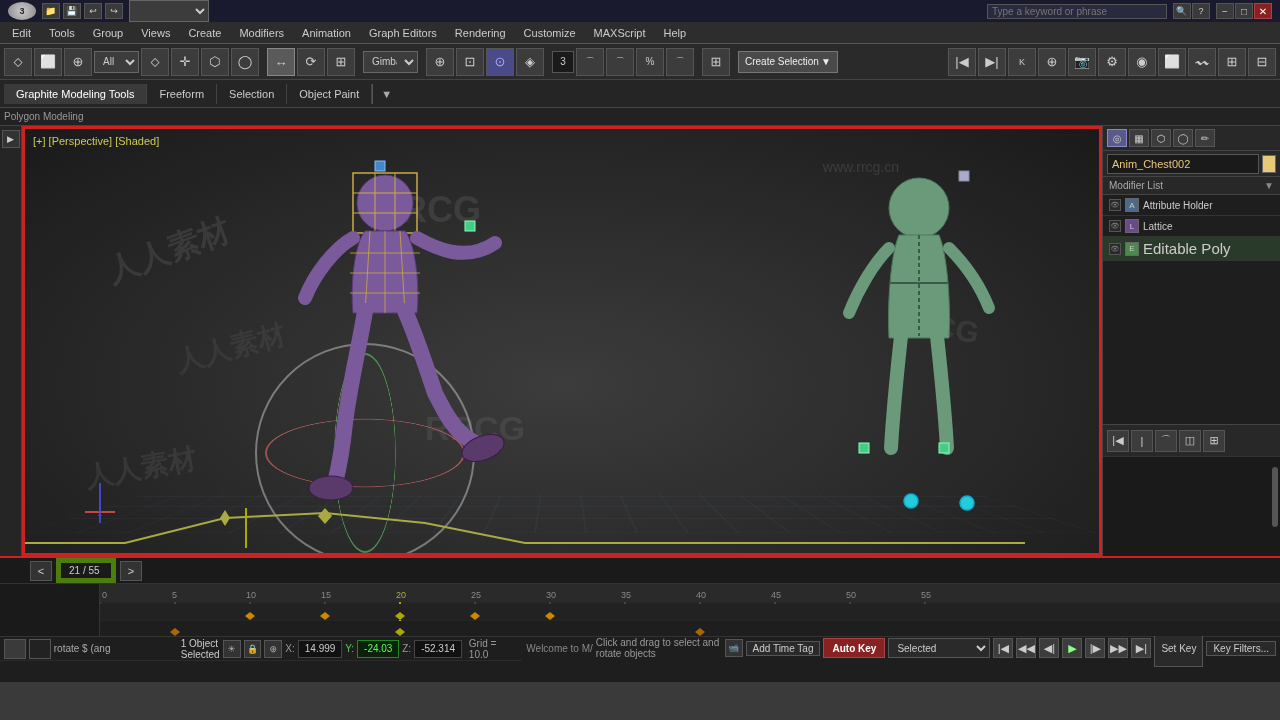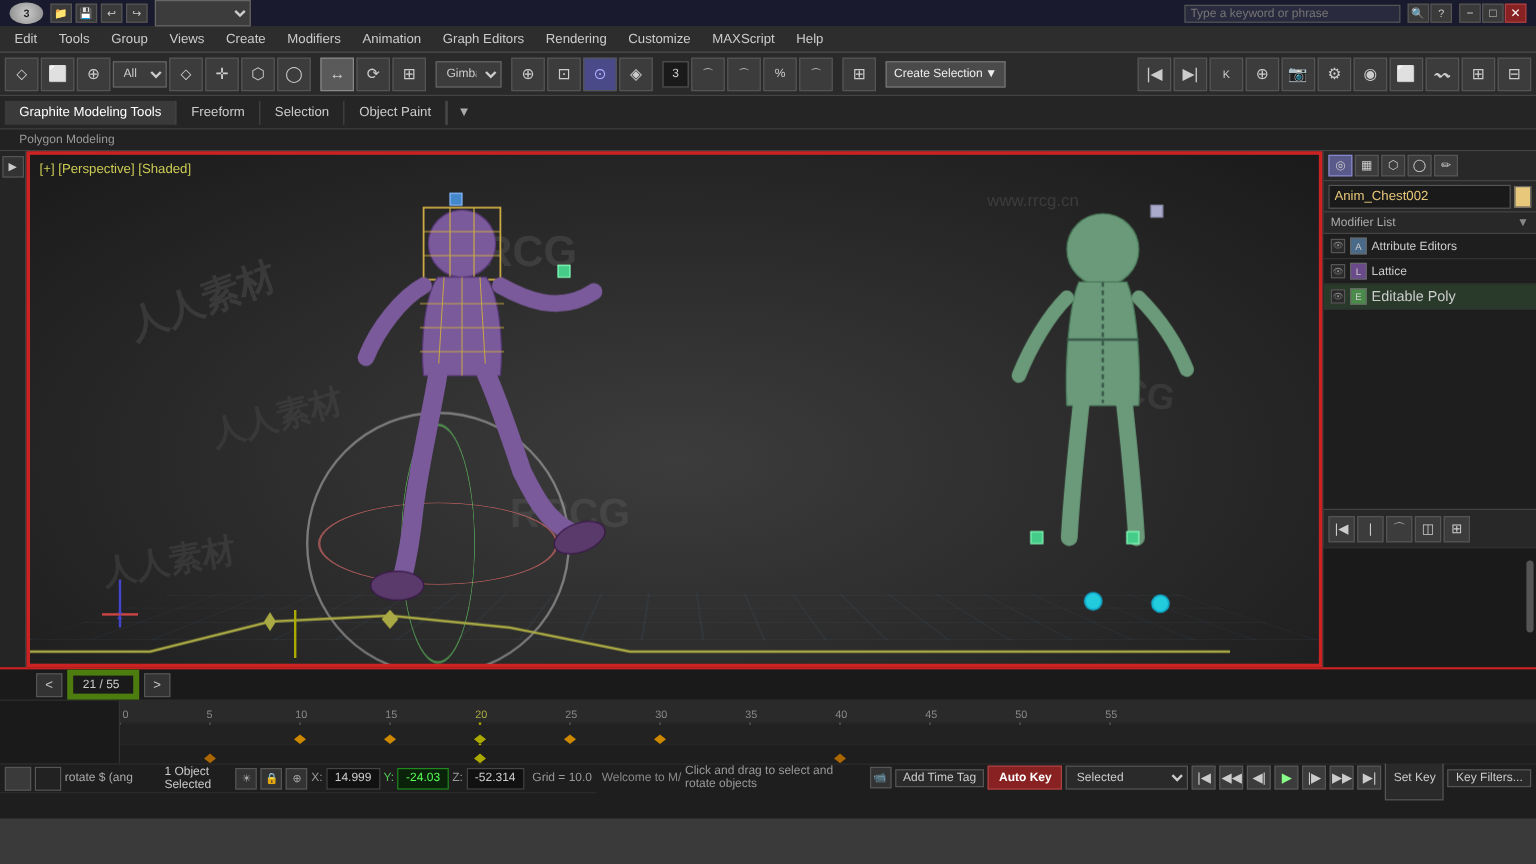--- a/index.html
+++ b/index.html
@@ -21,21 +21,21 @@
     .tb-sep { width: 4px; height: 28px; }
     .tb-dropdown { height: 22px; background: #3c3c3c; border: 1px solid #666; color: #ccc; font-size: 10px; padding: 0 4px; cursor: pointer; }
     .tb-wide { width: 80px; }
 
     
     #toolbar2 { width: 100%; height: 28px; background: #252525; display: flex; align-items: center; padding: 0 4px; border-bottom: 1px solid #444; }
     .ribbon-tab { padding: 4px 12px; color: #ccc; cursor: pointer; font-size: 11px; border-right: 1px solid #444; }
     .ribbon-tab.active { background: #3a3a3a; color: #fff; }
 
     
-    #poly-label { width: 100%; height: 18px; background: #222; display: flex; align-items: center; padding: 0 16px; border-bottom: 1px solid #444; }
+    #poly-label { width: 100%; height: 18px; background: #222; display: flex; align-items: center; padding: 0 4px; border-bottom: 1px solid #444; }
     #poly-label span { font-size: 10px; color: #999; }
 
     
     #main { display: flex; width: 100%; height: calc(720px - 22px - 22px - 36px - 28px - 18px - 80px); }
 
     
     #viewport { flex: 1; position: relative; background: #2a2a2a; border: 3px solid #cc2222; }
 
     
     #timeline-area { width: 100%; height: 80px; background: #1e1e1e; border-top: 2px solid #cc2222; position: relative; }
@@ -293,31 +293,31 @@
 
     <div style="padding:3px 6px;font-size:10px;color:#aaa;border-bottom:1px solid #444;display:flex;align-items:center;justify-content:space-between;">
       <span>Modifier List</span>
       <span style="cursor:pointer;color:#888;">▼</span>
     </div>
 
     <div style="flex:1;background:#1e1e1e;overflow:hidden;">
       <div class="modifier-item">
         <div class="mod-eye">👁</div>
         <div class="mod-icon" style="background:#4a6a8a;">A</div>
-        <span style="font-size:10px;color:#ccc;">Attribute Editors</span>
+        <span style="font-size:10px;color:#ccc;">Attribute Holder</span>
       </div>
       <div class="modifier-item">
         <div class="mod-eye">👁</div>
         <div class="mod-icon" style="background:#6a4a8a;">L</div>
         <span style="font-size:10px;color:#ccc;">Lattice</span>
       </div>
       <div class="modifier-item" style="background:#2a3a2a;">
         <div class="mod-eye">👁</div>
         <div class="mod-icon" style="background:#4a8a4a;">E</div>
-        <span style="font-size:12px;color:#ccc;">Editable Poly</span>
+        <span style="font-size:15px;color:#ccc;">Editable Poly</span>
       </div>
     </div>
 
     <div style="height:32px;display:flex;align-items:center;padding:2px 4px;border-top:1px solid #444;gap:2px;">
       <div class="rp-tool-btn">|◀</div>
       <div class="rp-tool-btn">|</div>
       <div class="rp-tool-btn">⌒</div>
       <div class="rp-tool-btn">◫</div>
       <div class="rp-tool-btn">⊞</div>
     </div>
@@ -406,21 +406,21 @@
 
 <div id="statusbar" style="width:100%;height:46px;background:#1e1e1e;border-top:1px solid #333;display:flex;flex-direction:row;">
 
   <div style="height:24px;display:flex;align-items:center;padding:0 4px;border-bottom:1px solid #2a2a2a;gap:3px;">
 
     <div style="width:22px;height:20px;background:#3a3a3a;border:1px solid #555;"></div>
     <div style="width:22px;height:20px;background:#222;border:1px solid #555;"></div>
 
     <div style="min-width:80px;color:#aaa;font-size:10px;">rotate $ (ang</div>
 
-    <div style="flex:1;color:#ccc;font-size:10px;">1 Object Selected</div>
+    <div style="flex:1;color:#ccc;font-size:10px;margin-left:44px;">1 Object Selected</div>
 
     <div class="status-icon">☀</div>
     <div class="status-icon">🔒</div>
     <div class="status-icon">⊕</div>
 
     <div class="status-label">X:</div>
     <div class="status-field">14.999</div>
 
     <div class="status-label" style="color:#55cc55;">Y:</div>
     <div class="status-field" style="background:#0a220a;border-color:#228822;color:#55ff55;">-24.03</div>

